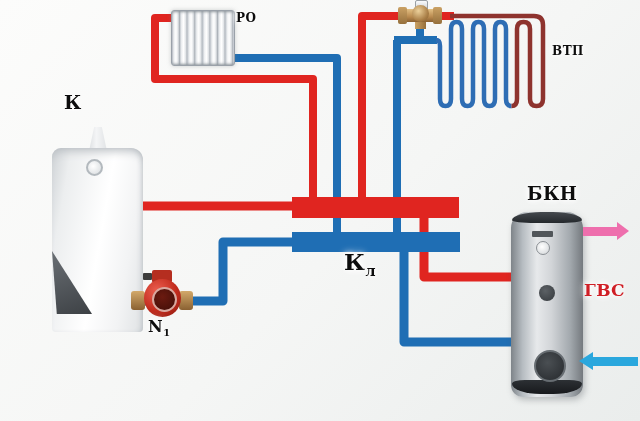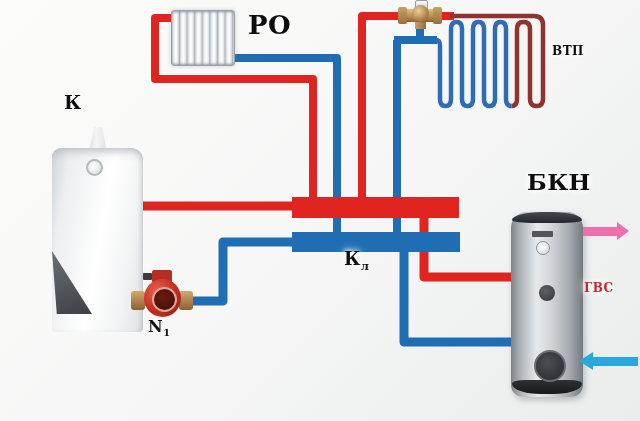--- a/index.html
+++ b/index.html
@@ -178,20 +178,20 @@
   <div class="arrow arrow-pink">
     <div class="bar"></div>
     <div class="head"></div>
   </div>
   <div class="arrow arrow-cold">
     <div class="bar"></div>
     <div class="head"></div>
   </div>
 
   <div class="lbl" style="left:64px;top:93px;font-size:19px">К</div>
-  <div class="lbl" style="left:248px;top:12px;font-size:26px">РО</div>
+  <div class="lbl" style="left:236px;top:12px;font-size:12px">РО</div>
   <div class="lbl" style="left:552px;top:45px;font-size:12px">ВТП</div>
-  <div class="lbl" style="left:344px;top:250px;font-size:18px"><span>К</span><sub>л</sub></div>
+  <div class="lbl" style="left:344px;top:250px;font-size:23px"><span>К</span><sub>л</sub></div>
   <div class="lbl" style="left:148px;top:319px;font-size:16px"><span>N</span><sub>1</sub></div>
-  <div class="lbl" style="left:527px;top:170px;font-size:23px">БКН</div>
-  <div class="lbl lbl-gvs" style="left:584px;top:282px;font-size:12px">ГВС</div>
+  <div class="lbl" style="left:527px;top:185px;font-size:18px">БКН</div>
+  <div class="lbl lbl-gvs" style="left:584px;top:282px;font-size:17px">ГВС</div>
 
 </div>
 
 </body></html>

